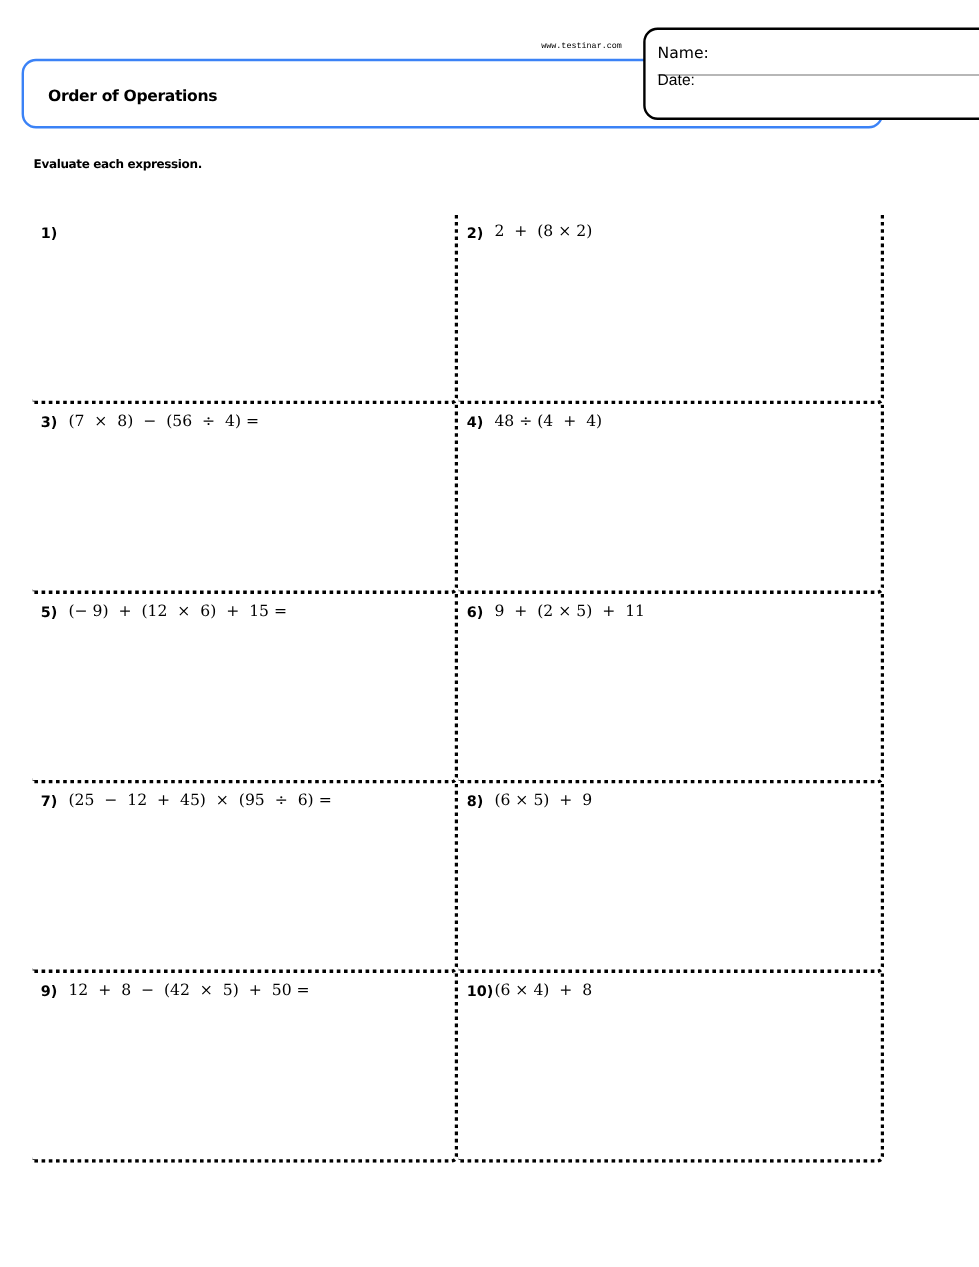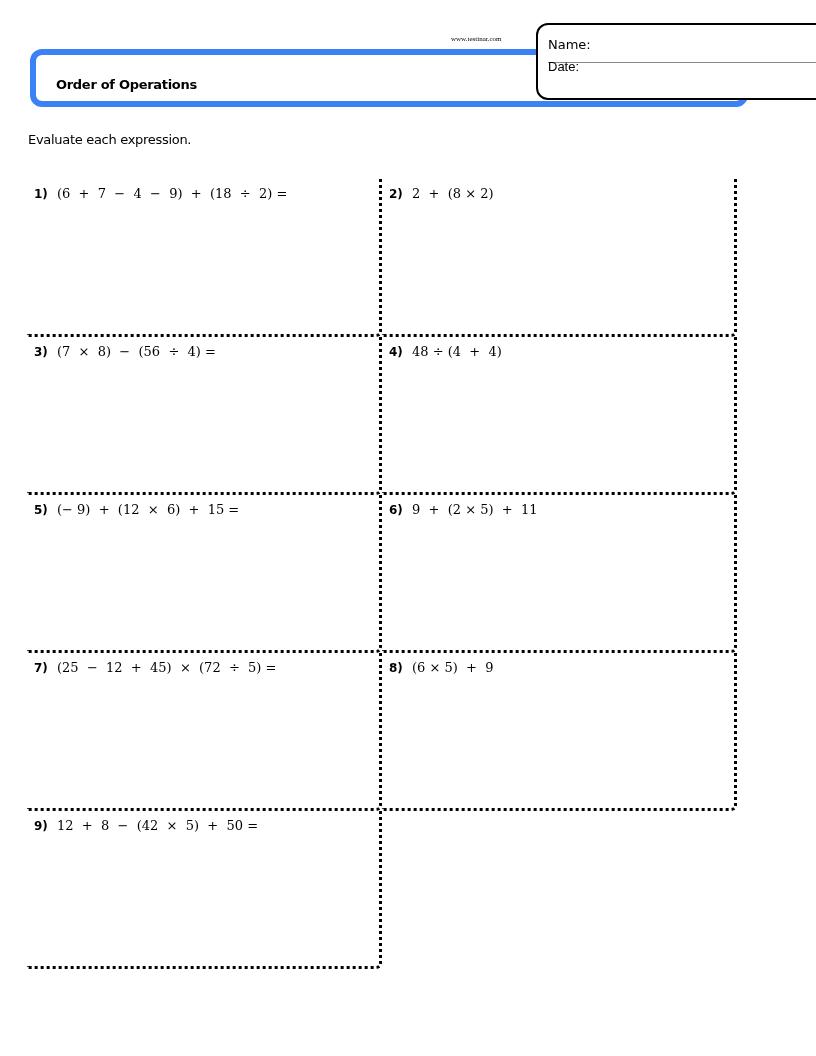--- a/index.html
+++ b/index.html
@@ -1,29 +1,29 @@
 <!DOCTYPE html>
 <html><head>
   <meta charset="utf-8">
   <style>
     html, body { margin: 0; padding: 0; background: #ffffff; }
     body { width: 816px; height: 1056px; position: relative; overflow: hidden;
            font-family: "DejaVu Sans", sans-serif; color: #000; }
     .site-url { position: absolute; left: 451px; top: 35px; font-size: 7px;
-                font-family: Liberation Serif, serif; color: #000; letter-spacing: 0; }
-    .title-box { position: absolute; left: 30px; top: 49px; width: 718px; height: 58px;
-                 border: 6px solid #3b82f6; border-radius: 12px; box-sizing: border-box; background: #fff; }
+                font-family: Liberation Mono, monospace; color: #000; letter-spacing: 0; }
+    .title-box { position: absolute; left: 18px; top: 49px; width: 718px; height: 58px;
+                 border: 2px solid #3b82f6; border-radius: 12px; box-sizing: border-box; background: #fff; }
     .title-text { position: absolute; left: 20px; top: 22px; font-size: 13px; font-weight: bold;
                   font-family: "DejaVu Sans", sans-serif; letter-spacing: -0.3px; }
     .namebox { position: absolute; left: 536px; top: 23px; width: 312px; height: 77px;
                border: 2px solid #000; border-radius: 12px; box-sizing: border-box; background: #fff; }
     .name-row { position: absolute; left: 10px; top: 12px; font-size: 13px; font-family: "DejaVu Sans", sans-serif; }
     .name-sep { position: absolute; left: 10px; right: 10px; top: 37px; height: 0; border-top: 1px solid #888; }
     .date-row { position: absolute; left: 10px; top: 34px; font-size: 13px; font-family: Liberation Sans, sans-serif; }
-    .instructions { position: absolute; left: 28px; top: 132px; font-size: 13px; font-weight: normal;
+    .instructions { position: absolute; left: 28px; top: 132px; font-size: 10px; font-weight: bold;
                     font-family: "DejaVu Sans", sans-serif; letter-spacing: -0.3px; }
     .grid { position: absolute; left: 27px; top: 179px; width: 710px; }
     .row { display: flex; height: 158px; }
     .cell { position: relative; box-sizing: border-box; height: 158px;
             border-right: 3px dotted #000; border-bottom: 3px dotted #000;
             border-bottom-right-radius: 6px; }
     .cell.left { width: 355px; }
     .cell.right { width: 355px; }
     .cell .num { position: absolute; top: 8px; font-size: 12px; font-weight: bold;
                  font-family: "DejaVu Sans", sans-serif; }
@@ -46,21 +46,20 @@
   <div class="name-sep"></div>
   <div class="date-row">Date:</div>
 </div>
 
 <div class="instructions">Evaluate each expression.</div>
 
 <div class="grid">
   <div class="row">
     <div class="cell left">
       <span class="num">1)</span>
-      <span class="expr">(6  +  7  −  4  −  9)  +  (18  ÷  2) =</span>
     </div>
     <div class="cell right">
       <span class="num">2)</span>
       <span class="expr">2  +  (8 × 2)</span>
     </div>
   </div>
   <div class="row">
     <div class="cell left">
       <span class="num">3)</span>
       <span class="expr">(7  ×  8)  −  (56  ÷  4) =</span>
@@ -76,26 +75,30 @@
       <span class="expr">(− 9)  +  (12  ×  6)  +  15 =</span>
     </div>
     <div class="cell right">
       <span class="num">6)</span>
       <span class="expr">9  +  (2 × 5)  +  11</span>
     </div>
   </div>
   <div class="row">
     <div class="cell left">
       <span class="num">7)</span>
-      <span class="expr">(25  −  12  +  45)  ×  (72  ÷  5) =</span>
+      <span class="expr">(25  −  12  +  45)  ×  (95  ÷  6) =</span>
     </div>
     <div class="cell right">
       <span class="num">8)</span>
       <span class="expr">(6 × 5)  +  9</span>
     </div>
   </div>
   <div class="row">
     <div class="cell left">
       <span class="num">9)</span>
       <span class="expr">12  +  8  −  (42  ×  5)  +  50 =</span>
     </div>
+    <div class="cell right">
+      <span class="num">10)</span>
+      <span class="expr">(6 × 4)  +  8</span>
+    </div>
   </div>
 </div>
 
 </body></html>

